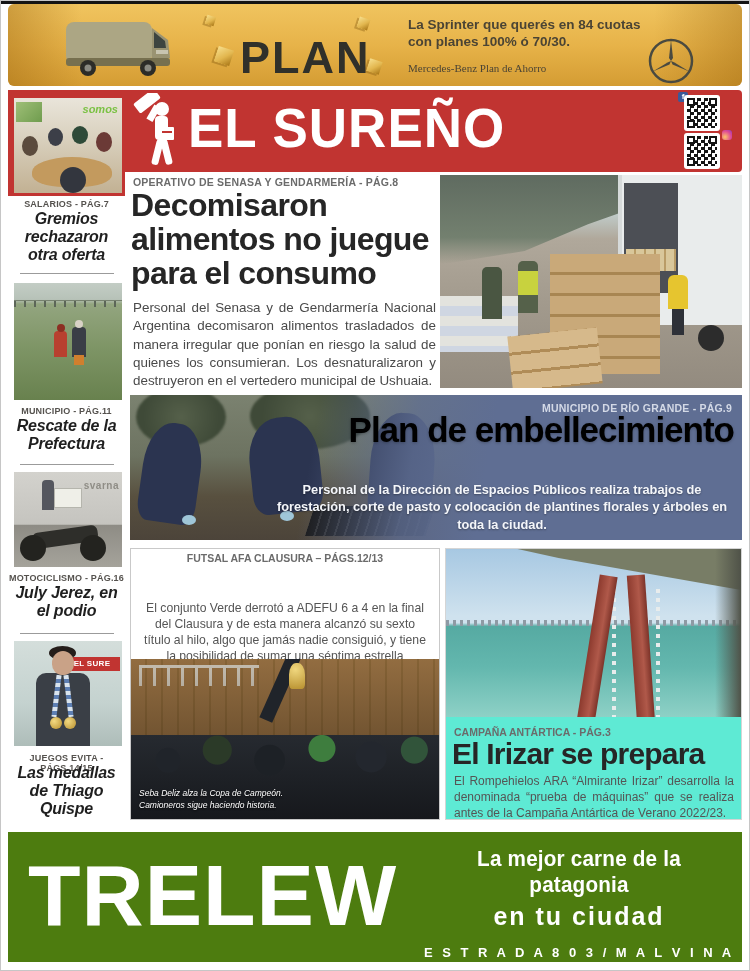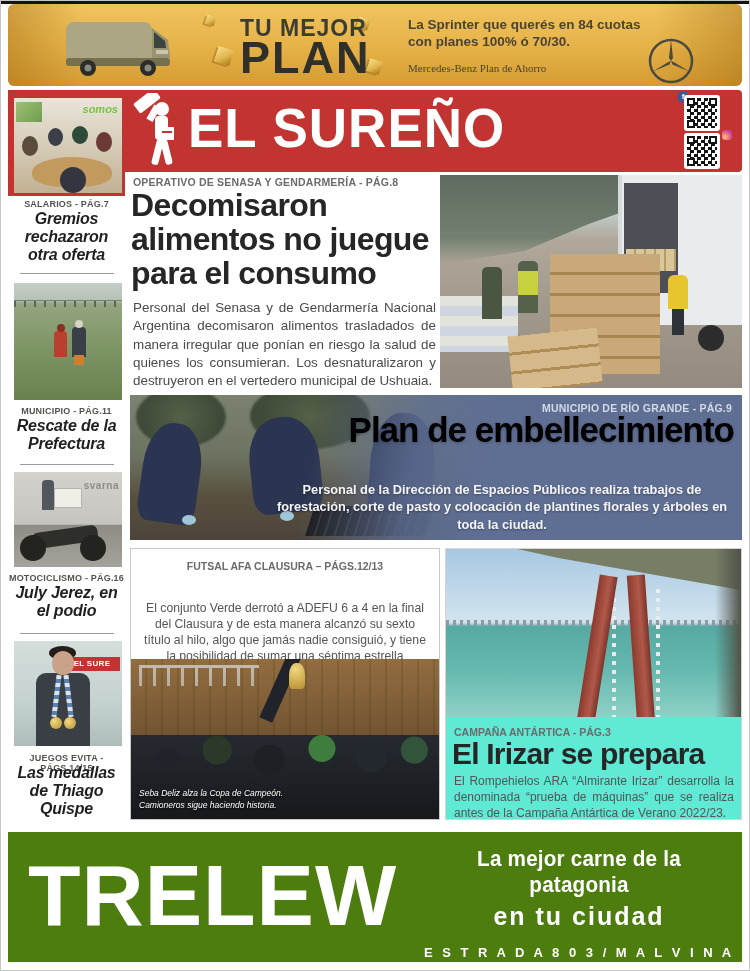--- a/index.html
+++ b/index.html
@@ -144,21 +144,21 @@
   .emb-overlay{position:absolute;inset:0;background:linear-gradient(100deg,rgba(95,110,147,0) 30%,rgba(95,110,147,.82) 46%,#5f6e93 58%);}
   .emb-kicker{position:absolute;right:10px;top:7px;font-size:10.5px;font-weight:600;color:#d3d9e6;letter-spacing:.2px;}
   .emb-headline{position:absolute;right:8px;top:18px;width:440px;text-align:right;color:#000000;font-size:35px;font-weight:800;
     line-height:.98;letter-spacing:-1px;text-shadow:0 1px 3px rgba(0,0,0,.25);}
   .emb-deck{position:absolute;right:6px;bottom:7px;width:468px;text-align:center;color:#f4f6fa;font-size:12.8px;font-weight:700;
     line-height:1.35;text-shadow:0 1px 2px rgba(0,0,0,.35);}
 
   
   .box-futsal{position:absolute;left:130px;top:548px;width:310px;height:272px;border:1px solid #c9c9c9;background:#fff;
     box-sizing:border-box;overflow:hidden;}
-  .fut-kicker{position:absolute;left:0;top:11px;width:100%;text-align:center;font-size:10.5px;font-weight:600;color:#6b6b6b;}
+  .fut-kicker{position:absolute;left:0;top:3px;width:100%;text-align:center;font-size:10.5px;font-weight:600;color:#6b6b6b;}
   .fut-headline{position:absolute;left:0;top:18px;width:100%;text-align:center;font-size:27px;font-weight:800;color:#262626;letter-spacing:-.8px;}
   .fut-body{position:absolute;left:10px;top:52px;width:288px;text-align:center;font-size:12.2px;line-height:1.3;color:#555;font-weight:500;}
   .ph-futsal{position:absolute;left:0;bottom:0;width:100%;height:160px;overflow:hidden;
     background:repeating-linear-gradient(90deg,#a87e4d 0 14px,#97713f 14px 16px);}
   .ph-futsal .shade{position:absolute;inset:0;background:linear-gradient(180deg,rgba(60,40,15,.2),rgba(30,20,8,.55) 80%);}
   .ph-futsal .rail{position:absolute;left:8px;top:6px;width:120px;height:18px;
     background:repeating-linear-gradient(90deg,#e8e4da 0 3px,rgba(0,0,0,0) 3px 14px);border-top:3px solid #e8e4da;}
   .ph-futsal .crowd{position:absolute;left:0;bottom:0;width:100%;height:84px;
     background:radial-gradient(circle at 12% 30%,#20242a 12px,rgba(0,0,0,0) 13px),
       radial-gradient(circle at 28% 18%,#2b3a28 14px,rgba(0,0,0,0) 15px),
@@ -214,21 +214,20 @@
       <circle cx="28" cy="54" r="8" fill="#2c2c28"></circle>
         <circle cx="88" cy="54" r="8" fill="#2c2c28"></circle>
       <circle cx="28" cy="54" r="3.5" fill="#8a8a82"></circle>
         <circle cx="88" cy="54" r="3.5" fill="#8a8a82"></circle>
       <rect x="96" y="36" width="12" height="4" fill="#c8c4b0"></rect>
     </svg>
     <span class="cube c1"></span>
     <span class="cube c2"></span>
     <span class="cube c3"></span>
     <span class="cube c4"></span>
-    <div class="ad-title1">TU MEJOR</div>
     <div class="ad-title2">PLAN</div>
     <div class="ad-copy l1">La Sprinter que querés en 84 cuotas</div>
     <div class="ad-copy l2">con planes 100% ó 70/30.</div>
     <div class="ad-brand">Mercedes-Benz Plan de Ahorro</div>
     <svg class="abs" style="left:638px;top:32px;" width="50" height="50" viewBox="0 0 50 50">
       <circle cx="25" cy="25" r="21" fill="none" stroke="#4a4a40" stroke-width="2.5"></circle>
       <path d="M25 4 L27 22 L25 25 L23 22 Z" fill="#4a4a40"></path>
       <path d="M6.8 35.5 L21.5 26.5 L25 25 L23.5 28.5 Z" fill="#4a4a40"></path>
       <path d="M43.2 35.5 L28.5 26.5 L25 25 L26.5 28.5 Z" fill="#4a4a40"></path>
     </svg>

